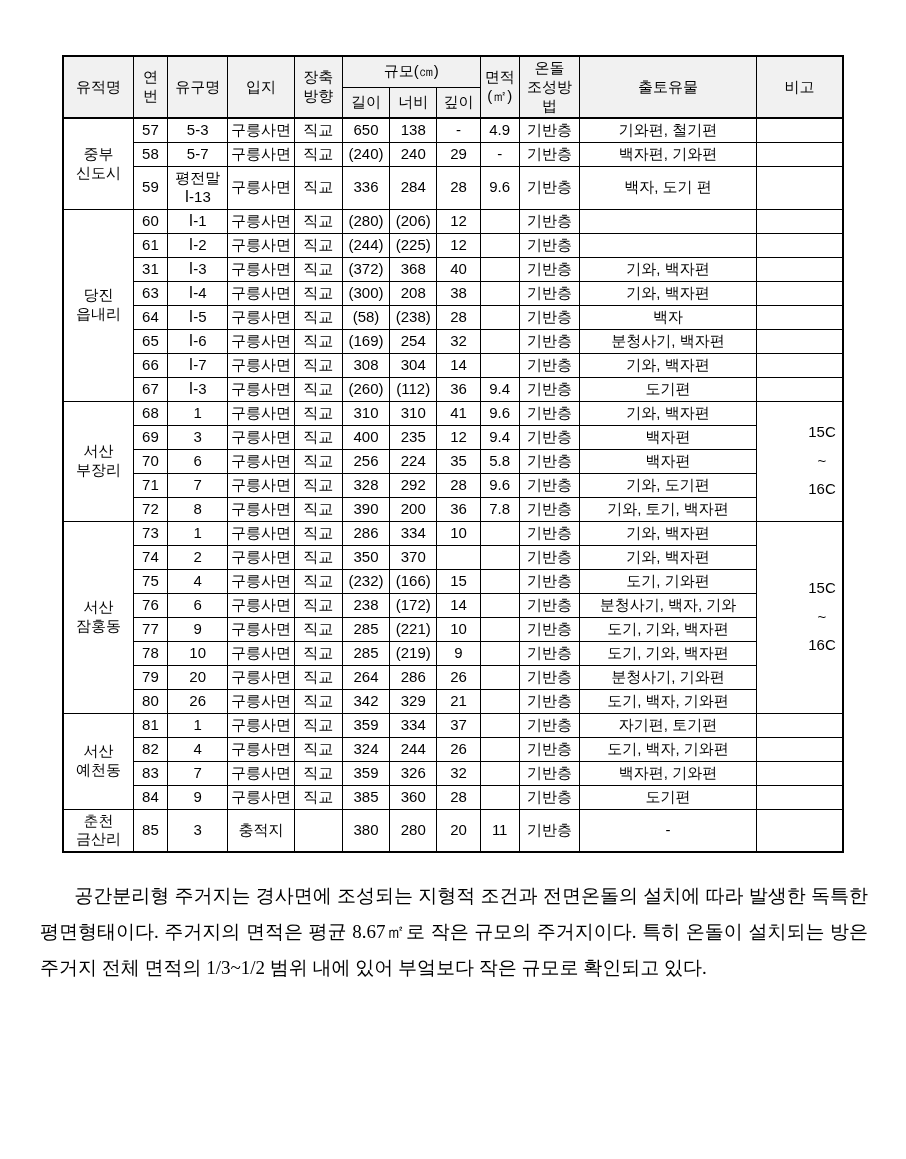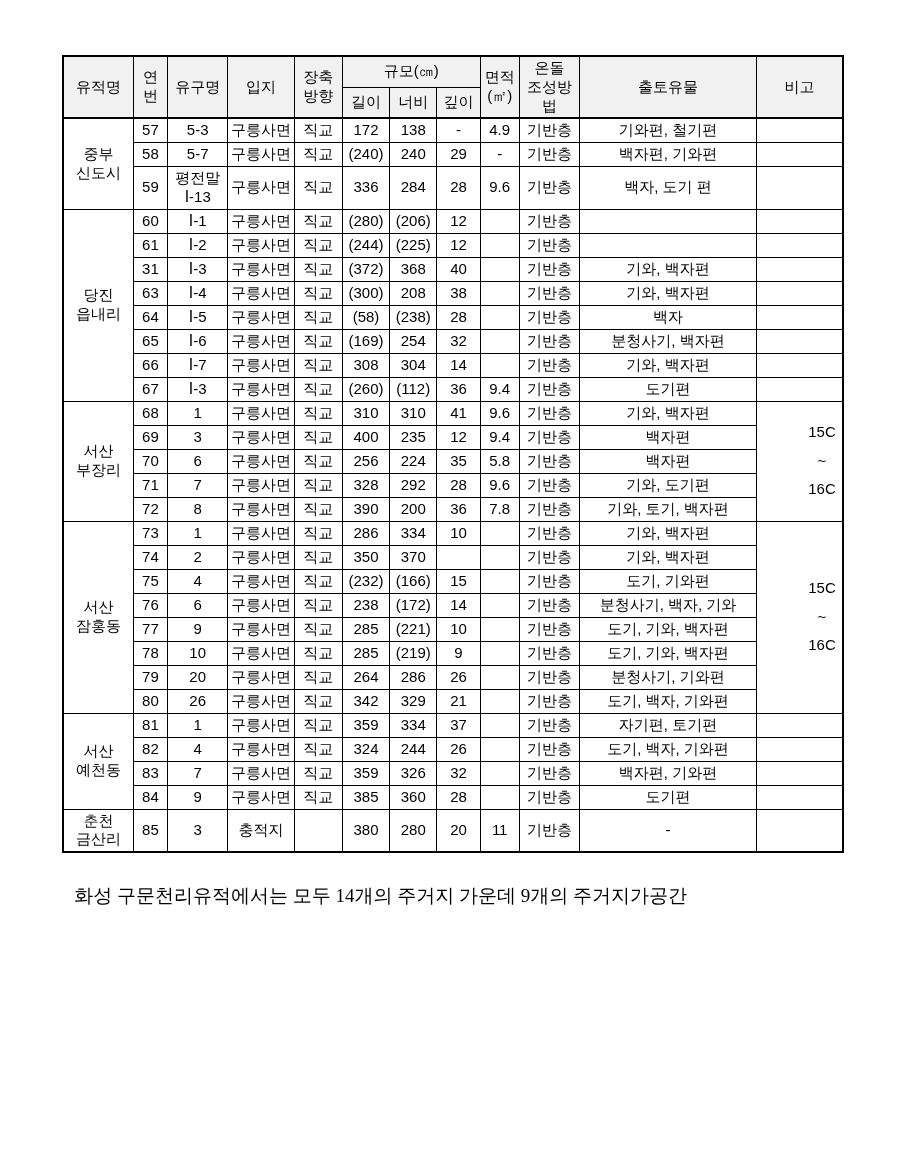--- a/index.html
+++ b/index.html
@@ -73,21 +73,21 @@
       </tr>
     </thead>
     <tbody>
         <tr>
           <td class="pre" rowspan="3">중부
 신도시</td>
           <td>57</td>
           <td class="pre">5-3</td>
           <td>구릉사면</td>
           <td>직교</td>
-          <td>172</td>
+          <td>650</td>
           <td>138</td>
           <td>-</td>
           <td>4.9</td>
           <td>기반층</td>
           <td>기와편, 철기편</td>
           <td></td>
         </tr>
         <tr>
           <td>58</td>
           <td class="pre">5-7</td>
@@ -454,14 +454,14 @@
           <td>11</td>
           <td>기반층</td>
           <td>-</td>
           <td></td>
         </tr>
       </tbody>
   </table>
 </div>
 
 <div class="text-block">
-  <p>화성 구문천리유적에서는 모두 14개의 주거지 가운데 9개의 주거지가공간</p>
+  <p>공간분리형 주거지는 경사면에 조성되는 지형적 조건과 전면온돌의 설치에 따라 발생한 독특한 평면형태이다. 주거지의 면적은 평균 8.67㎡로 작은 규모의 주거지이다. 특히 온돌이 설치되는 방은 주거지 전체 면적의 1/3~1/2 범위 내에 있어 부엌보다 작은 규모로 확인되고 있다.</p>
 </div>
 
 </body></html>

